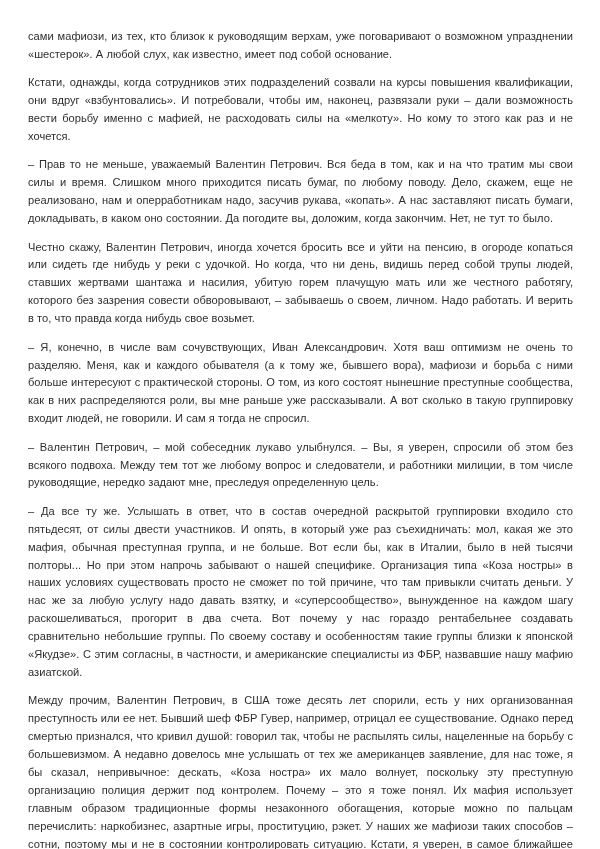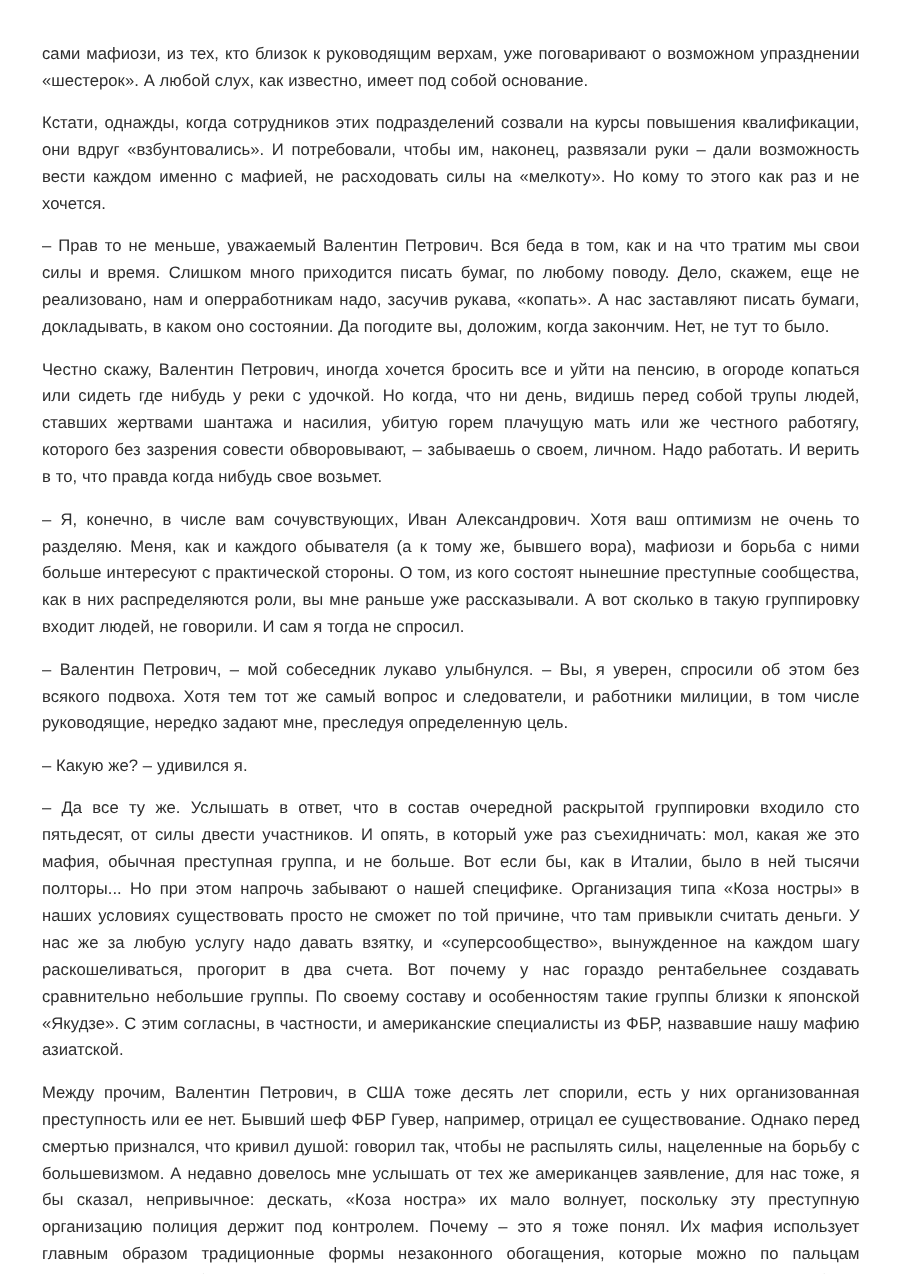--- a/index.html
+++ b/index.html
@@ -41,23 +41,22 @@
   p.para:last-child {
     margin-bottom: 0;
   }
 </style>
 </head>
 <body>
 
 <div id="page">
   <div id="text-body">
     <p class="para">сами мафиози, из тех, кто близок к руководящим верхам, уже поговаривают о возможном упразднении «шестерок». А любой слух, как известно, имеет под собой основание.</p>
-    <p class="para">Кстати, однажды, когда сотрудников этих подразделений созвали на курсы повышения квалификации, они вдруг «взбунтовались». И потребовали, чтобы им, наконец, развязали руки – дали возможность вести каждом именно с мафией, не расходовать силы на «мелкоту». Но кому то этого как раз и не хочется.</p>
+    <p class="para">Кстати, однажды, когда сотрудников этих подразделений созвали на курсы повышения квалификации, они вдруг «взбунтовались». И потребовали, чтобы им, наконец, развязали руки – дали возможность вести борьбу именно с мафией, не расходовать силы на «мелкоту». Но кому то этого как раз и не хочется.</p>
     <p class="para">– Прав то не меньше, уважаемый Валентин Петрович. Вся беда в том, как и на что тратим мы свои силы и время. Слишком много приходится писать бумаг, по любому поводу. Дело, скажем, еще не реализовано, нам и оперработникам надо, засучив рукава, «копать». А нас заставляют писать бумаги, докладывать, в каком оно состоянии. Да погодите вы, доложим, когда закончим. Нет, не тут то было.</p>
     <p class="para">Честно скажу, Валентин Петрович, иногда хочется бросить все и уйти на пенсию, в огороде копаться или сидеть где нибудь у реки с удочкой. Но когда, что ни день, видишь перед собой трупы людей, ставших жертвами шантажа и насилия, убитую горем плачущую мать или же честного работягу, которого без зазрения совести обворовывают, – забываешь о своем, личном. Надо работать. И верить в то, что правда когда нибудь свое возьмет.</p>
     <p class="para">– Я, конечно, в числе вам сочувствующих, Иван Александрович. Хотя ваш оптимизм не очень то разделяю. Меня, как и каждого обывателя (а к тому же, бывшего вора), мафиози и борьба с ними больше интересуют с практической стороны. О том, из кого состоят нынешние преступные сообщества, как в них распределяются роли, вы мне раньше уже рассказывали. А вот сколько в такую группировку входит людей, не говорили. И сам я тогда не спросил.</p>
-    <p class="para">– Валентин Петрович, – мой собеседник лукаво улыбнулся. – Вы, я уверен, спросили об этом без всякого подвоха. Хотя тем тот же самый вопрос и следователи, и работники милиции, в том числе руководящие, нередко задают мне, преследуя определенную цель.</p>
-    <p class="para">– Какую же? – удивился я.</p>
+    <p class="para">– Валентин Петрович, – мой собеседник лукаво улыбнулся. – Вы, я уверен, спросили об этом без всякого подвоха. Между тем тот же любому вопрос и следователи, и работники милиции, в том числе руководящие, нередко задают мне, преследуя определенную цель.</p>
     <p class="para">– Да все ту же. Услышать в ответ, что в состав очередной раскрытой группировки входило сто пятьдесят, от силы двести участников. И опять, в который уже раз съехидничать: мол, какая же это мафия, обычная преступная группа, и не больше. Вот если бы, как в Италии, было в ней тысячи полторы... Но при этом напрочь забывают о нашей специфике. Организация типа «Коза ностры» в наших условиях существовать просто не сможет по той причине, что там привыкли считать деньги. У нас же за любую услугу надо давать взятку, и «суперсообщество», вынужденное на каждом шагу раскошеливаться, прогорит в два счета. Вот почему у нас гораздо рентабельнее создавать сравнительно небольшие группы. По своему составу и особенностям такие группы близки к японской «Якудзе». С этим согласны, в частности, и американские специалисты из ФБР, назвавшие нашу мафию азиатской.</p>
     <p class="para">Между прочим, Валентин Петрович, в США тоже десять лет спорили, есть у них организованная преступность или ее нет. Бывший шеф ФБР Гувер, например, отрицал ее существование. Однако перед смертью признался, что кривил душой: говорил так, чтобы не распылять силы, нацеленные на борьбу с большевизмом. А недавно довелось мне услышать от тех же американцев заявление, для нас тоже, я бы сказал, непривычное: дескать, «Коза ностра» их мало волнует, поскольку эту преступную организацию полиция держит под контролем. Почему – это я тоже понял. Их мафия использует главным образом традиционные формы незаконного обогащения, которые можно по пальцам перечислить: наркобизнес, азартные игры, проституцию, рэкет. У наших же мафиози таких способов – сотни, поэтому мы и не в состоянии контролировать ситуацию. Кстати, я уверен, в самое ближайшее время мы столкнемся и с новыми способами обогащения – подделкой ценных бумаг, хитроумными банковскими операциями. На Западе раскрывать валютные преступления куда проще: там все заложено в компьютеры. У нас же – попробуй, разберись в толстых «гроссбухах».</p>
 
   </div>
 </div>
 
 </body></html>

